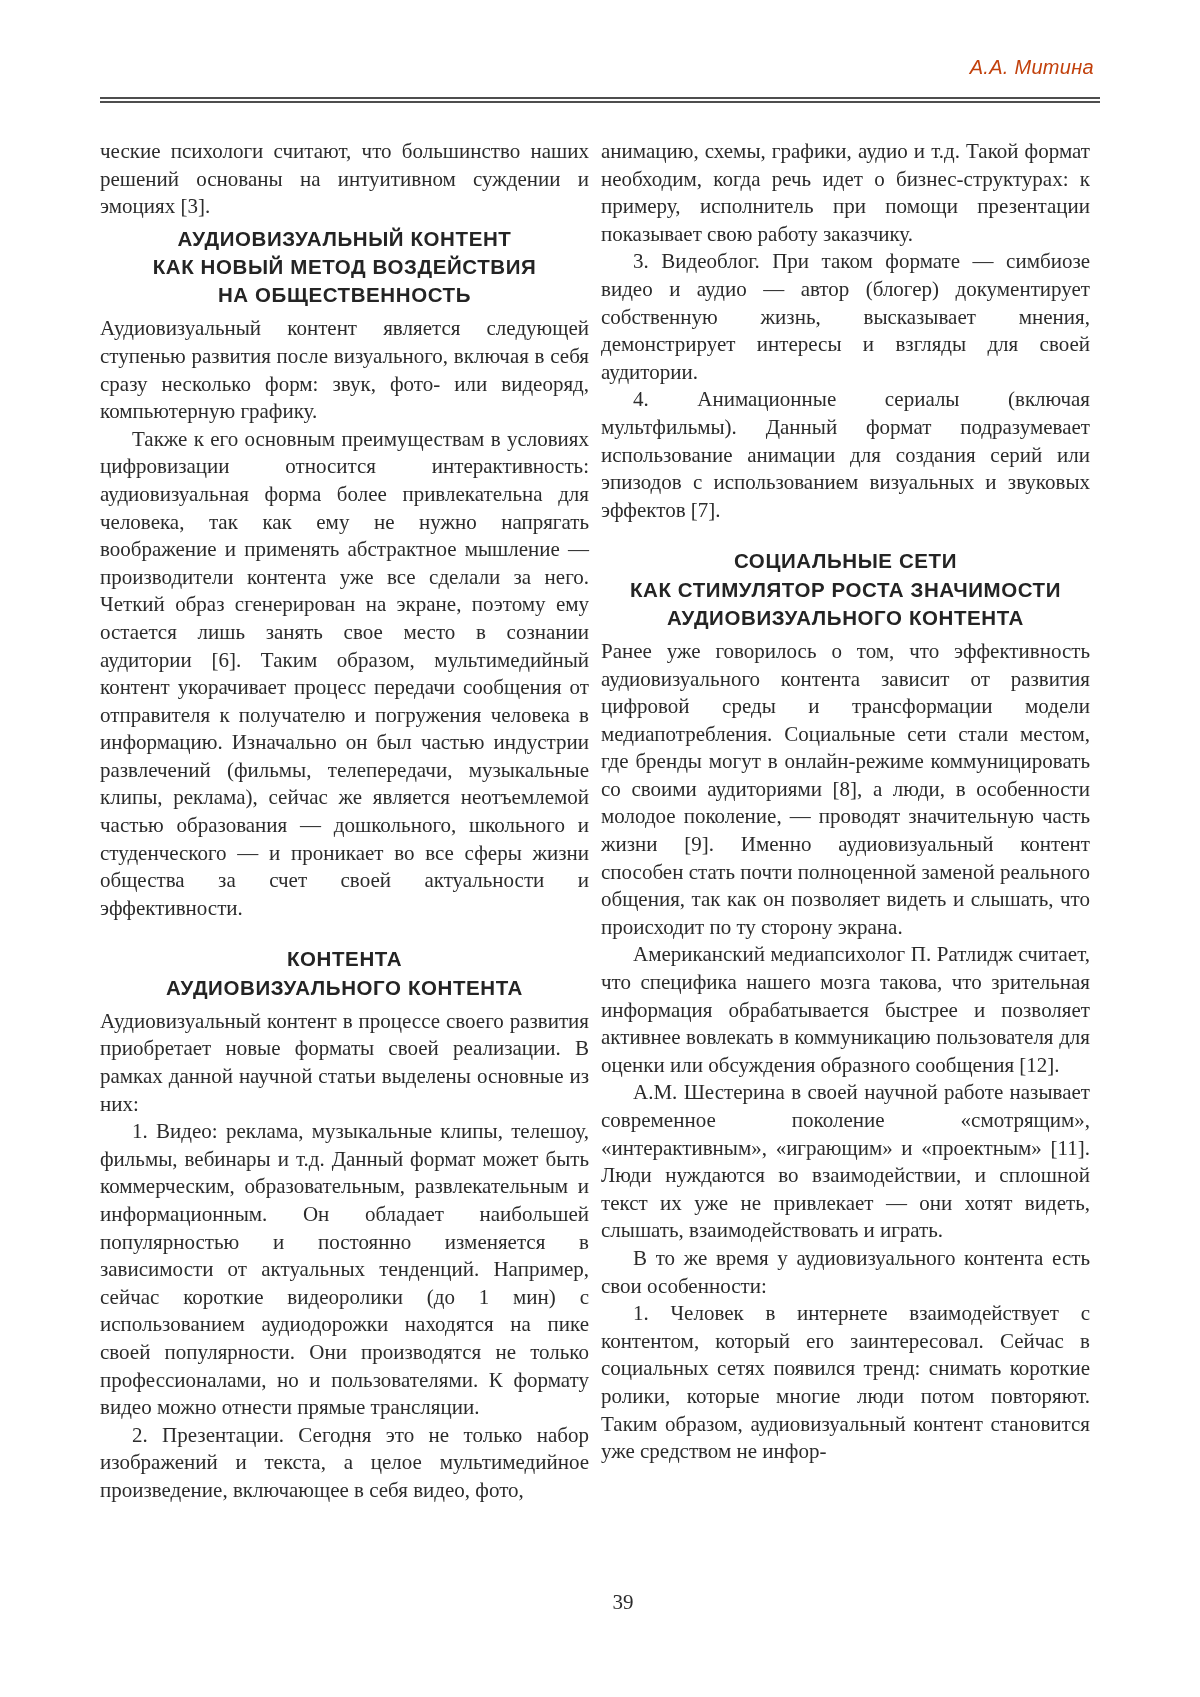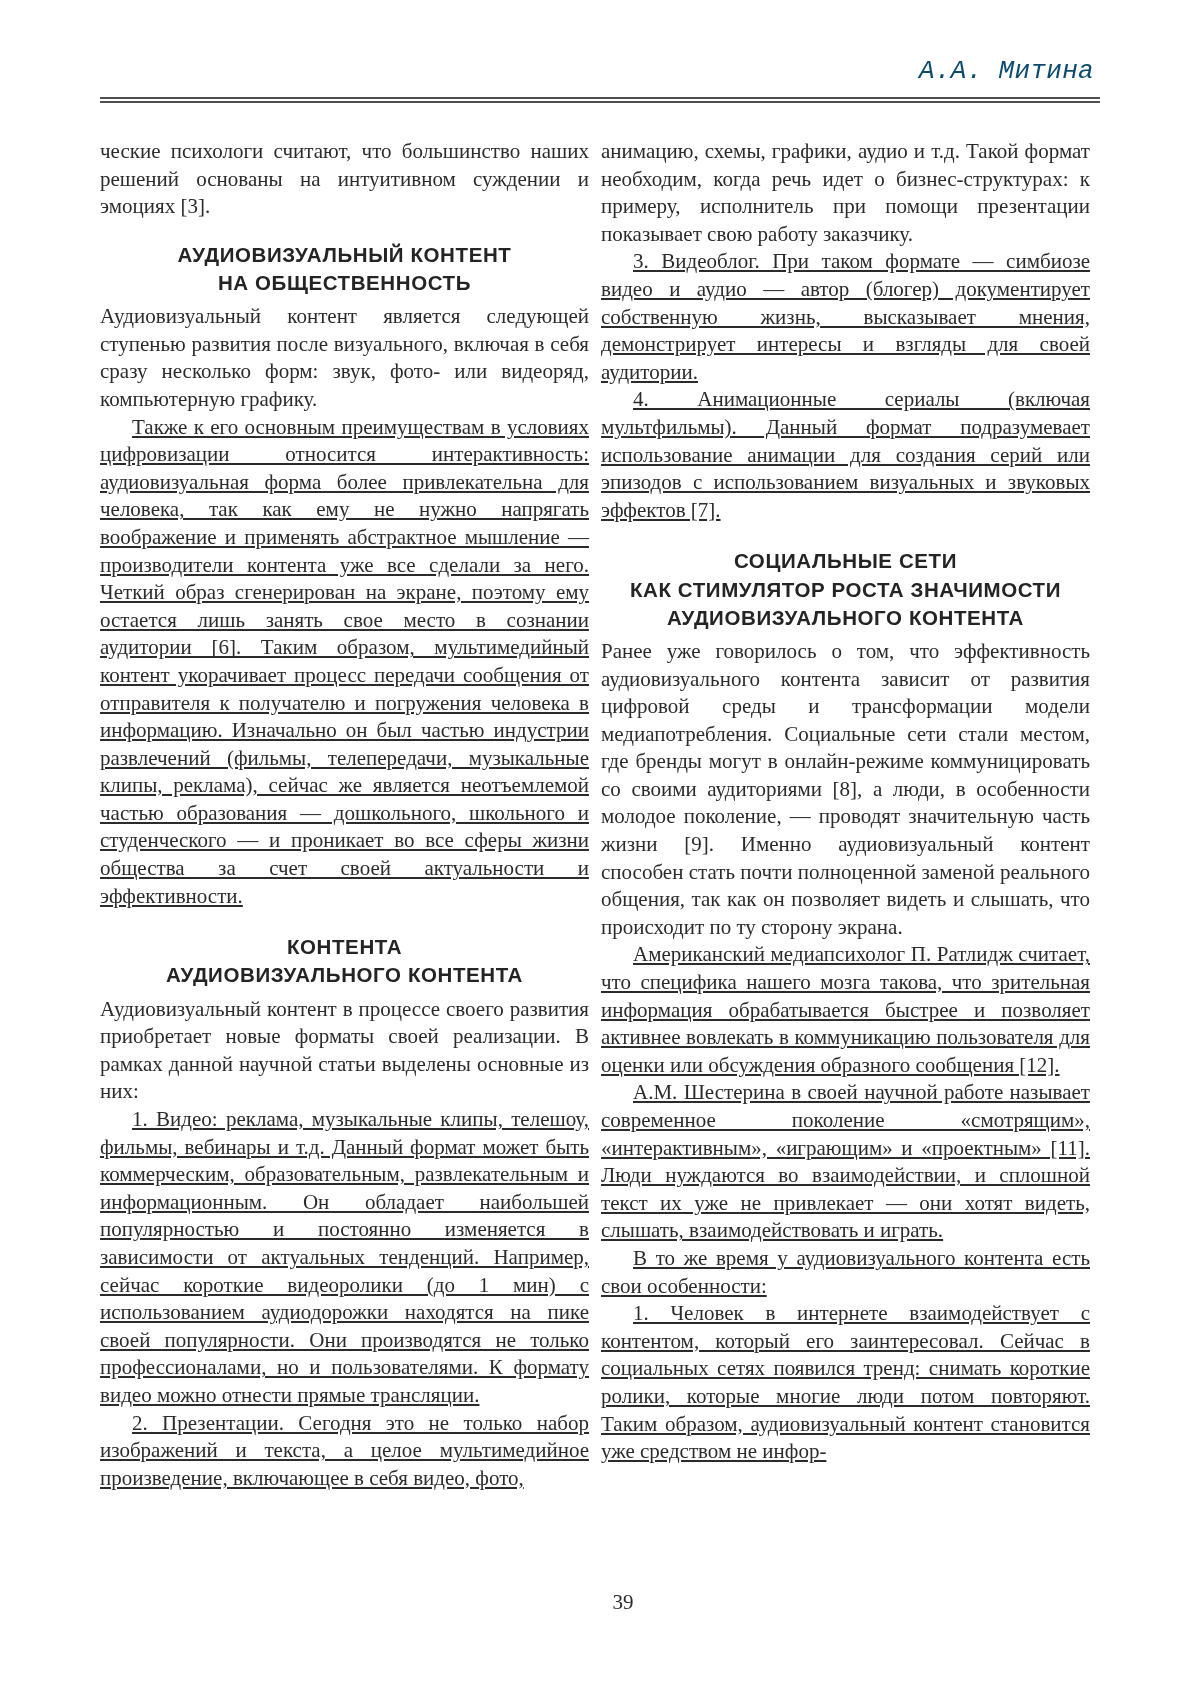--- a/index.html
+++ b/index.html
@@ -10,25 +10,25 @@
     margin: 0 auto;
     background: #ffffff;
     overflow: hidden;
     font-family: "Liberation Serif", "DejaVu Serif", serif;
     color: #2b2b2b;
   }
   .running-head {
     position: absolute;
     top: 56px;
     right: 106px;
-    font-family: Liberation Mono, monospace;
+    font-family: Liberation Sans, sans-serif;
     font-style: italic;
-    font-size: 26px;
+    font-size: 20px;
     letter-spacing: 0.3px;
-    color: #0c4a6e;
+    color: #c2410c;
   }
   .double-rule {
     position: absolute;
     top: 97px;
     left: 100px;
     width: 1000px;
     height: 2px;
     border-top: 2px solid #4e4e4e;
     border-bottom: 2px solid #4e4e4e;
   }
@@ -42,32 +42,32 @@
   }
   .col { width: 489px; }
   .col p {
     margin: 0;
     font-size: 21px;
     line-height: 27.6px;
     text-align: justify;
     hyphens: auto;
     color: #2b2b2b;
   }
-  .col p.indent { text-indent: 32px; text-decoration: underline; }
+  .col p.indent { text-indent: 32px; }
   .heading {
     margin: 23px 0 6px 0;
     font-family: "Liberation Sans", "DejaVu Sans", sans-serif;
     font-weight: bold;
     font-size: 20.5px;
     line-height: 28.2px;
     letter-spacing: 0.6px;
     text-align: center;
     color: #242424;
   }
-  .heading.first { margin-top: 20px; }
+  .heading.first { margin-top: 4px; }
   .page-number {
     position: absolute;
     top: 1590px;
     left: 0;
     width: 100%;
     text-align: center;
     font-size: 21px;
     color: #2b2b2b;
     padding-left: 23px;
   }
@@ -79,20 +79,21 @@
 
   <div class="running-head">А.А. Митина</div>
   <div class="double-rule"></div>
 
   <div class="columns">
 
     <div class="col">
       <p>ческие психологи считают, что большинство наших решений основаны на интуитивном суждении и эмоциях [3].</p>
       <div class="heading first">
         <div>АУДИОВИЗУАЛЬНЫЙ КОНТЕНТ</div>
+        <div>КАК НОВЫЙ МЕТОД ВОЗДЕЙСТВИЯ</div>
         <div>НА ОБЩЕСТВЕННОСТЬ</div>
       </div>
       <p>Аудиовизуальный контент является следующей ступенью развития после визуального, включая в себя сразу несколько форм: звук, фото- или видеоряд, компьютерную графику.</p>
       <p class="indent">Также к его основным преимуществам в условиях цифровизации относится интерактивность: аудиовизуальная форма более привлекательна для человека, так как ему не нужно напрягать воображение и применять абстрактное мышление — производители контента уже все сделали за него. Четкий образ сгенерирован на экране, поэтому ему остается лишь занять свое место в сознании аудитории [6]. Таким образом, мультимедийный контент укорачивает процесс передачи сообщения от отправителя к получателю и погружения человека в информацию. Изначально он был частью индустрии развлечений (фильмы, телепередачи, музыкальные клипы, реклама), сейчас же является неотъемлемой частью образования — дошкольного, школьного и студенческого — и проникает во все сферы жизни общества за счет своей актуальности и эффективности.</p>
       <div class="heading">
         <div>КОНТЕНТА</div>
         <div>АУДИОВИЗУАЛЬНОГО КОНТЕНТА</div>
       </div>
       <p>Аудиовизуальный контент в процессе своего развития приобретает новые форматы своей реализации. В рамках данной научной статьи выделены основные из них:</p>
       <p class="indent">1. Видео: реклама, музыкальные клипы, телешоу, фильмы, вебинары и т.д. Данный формат может быть коммерческим, образовательным, развлекательным и информационным. Он обладает наибольшей популярностью и постоянно изменяется в зависимости от актуальных тенденций. Например, сейчас короткие видеоролики (до 1 мин) с использованием аудиодорожки находятся на пике своей популярности. Они производятся не только профессионалами, но и пользователями. К формату видео можно отнести прямые трансляции.</p>

